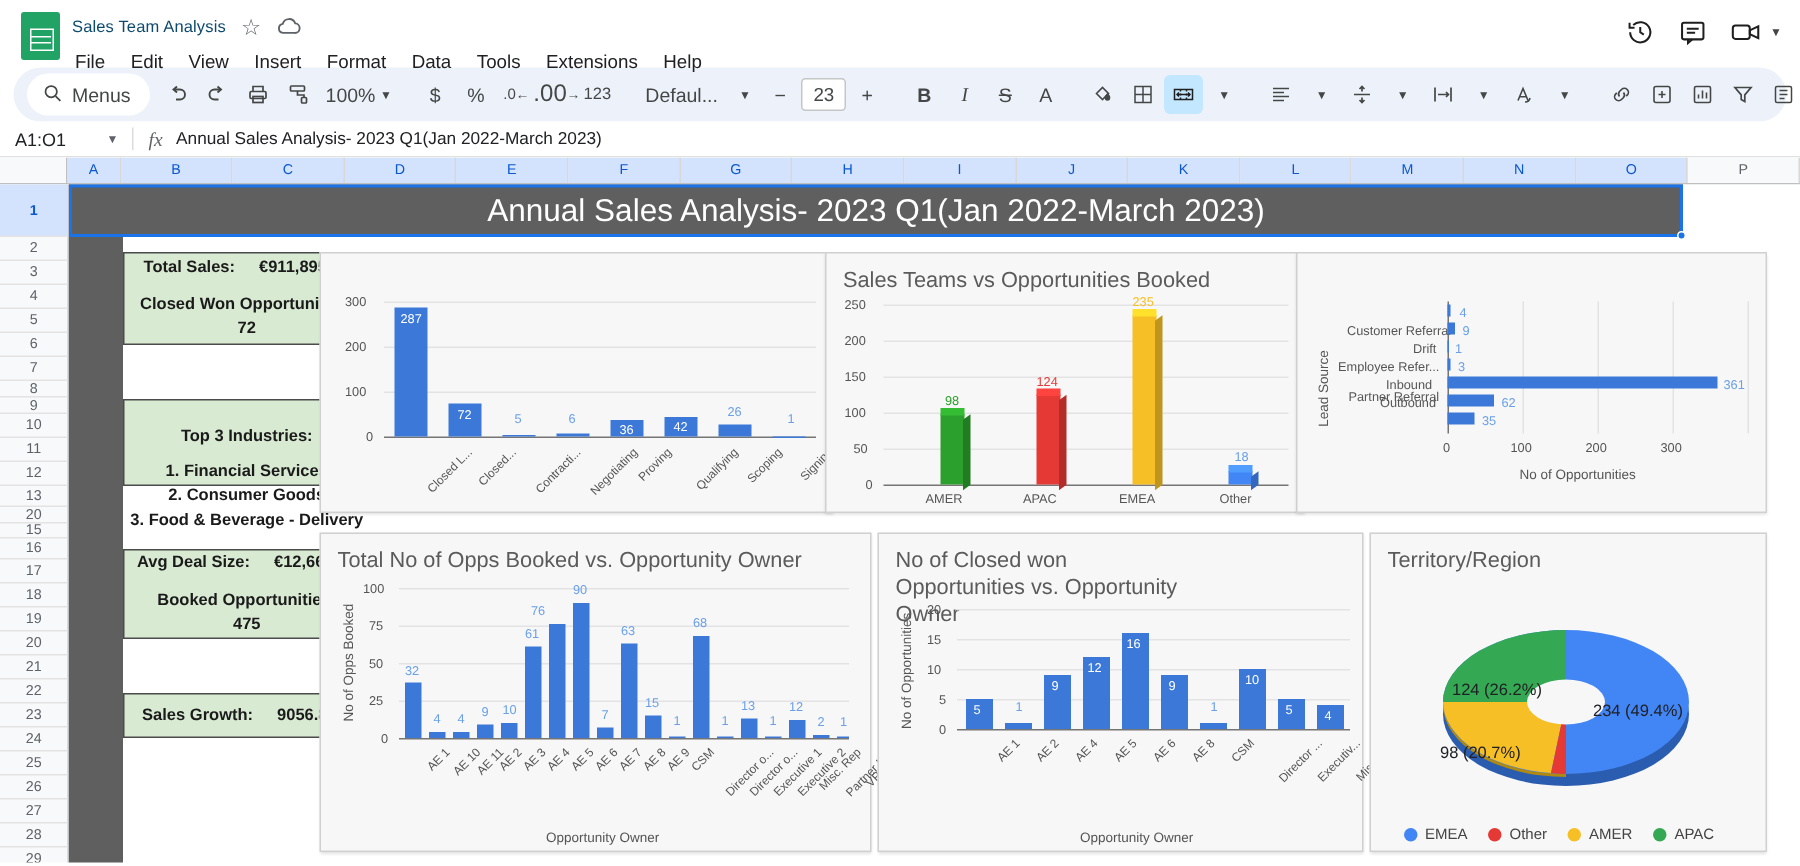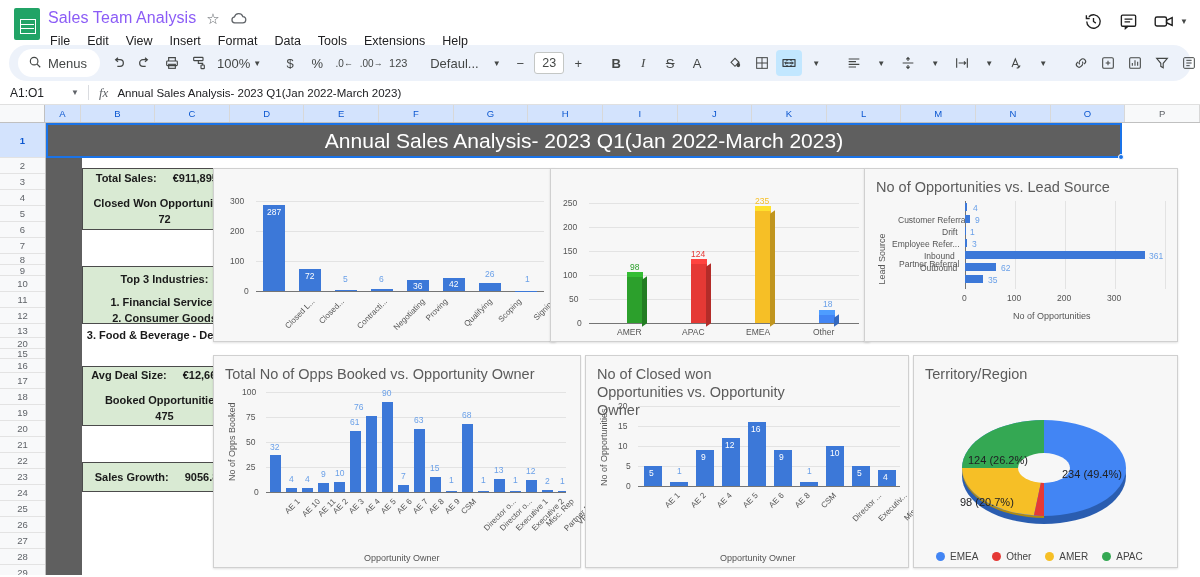--- a/index.html
+++ b/index.html
@@ -17,21 +17,21 @@
     content:""; position:absolute; left:6px; top:11px; width:14px; height:13px;
     border:1.6px solid #fff;
   }
   .doc-logo .sheet::before{
     content:""; position:absolute; left:6px; top:15.5px; width:14px; height:1.6px; background:#fff;
     box-shadow: 0 4px 0 0 #fff;
     z-index:2;
   }
   .titlewrap { display:flex; flex-direction:column; }
   .titlerow { display:flex; align-items:center; gap:10px; height:24px; }
-  .doctitle { font-size:16px; color:#8b5cf6; letter-spacing:.1px; }
+  .doctitle { font-size:11px; color:#0c4a6e; letter-spacing:.1px; }
   .star-icon, .cloud-icon { color:#5f6368; font-size:15px; cursor:pointer; line-height:1; }
   .menurow { display:flex; gap:13px; margin-top:3px; }
   .menurow span { font-size:12.5px; color:#202124; padding:1px 2px; cursor:pointer; }
   .appbar-right { margin-left:auto; display:flex; align-items:center; gap:16px; padding-top:6px; }
   .hicon { color:#1f1f1f; font-size:17px; cursor:pointer; display:flex; align-items:center; }
   .share-btn {
     display:flex; align-items:center; gap:7px; background:#c2e7ff; color:#001d35;
     border-radius:18px; padding:8px 18px; font-size:13.5px; cursor:pointer;
   }
 
@@ -216,21 +216,21 @@
       <i>$</i>
     </div>
   <div class="tb">
       <i>%</i>
     </div>
   <div class="tb">
       <i style="font-size:10px">.0</i>
       <span style="font-size:9px">←</span>
     </div>
   <div class="tb">
-      <i style="font-size:10px">.00</i>
+      <i style="font-size:16px">.00</i>
       <span style="font-size:9px">→</span>
     </div>
   <div class="tb">
       <i style="font-size:11px">123</i>
     </div>
   <div class="divider"></div>
   <div class="fontsel">
     <span>Defaul...</span>
     <span class="caret">▼</span>
   </div>
@@ -422,21 +422,21 @@
       <div class="kpi" style="left:36px; top:45px; width:165px; height:62px;">
         <div class="line">
             <span>Total Sales:</span>
             <span>€911,895.92</span>
           </div>
         <div style="height:8px"></div>
         <div>Closed Won Opportunities:</div>
         <div>72</div>
       </div>
 
-      <div class="kpi" style="left:36px; top:143px; width:165px; height:58px; justify-content:flex-start; padding-top:4px;">
+      <div class="kpi" style="left:36px; top:143px; width:165px; height:58px; justify-content:flex-start; padding-top:16px;">
         <div>Top 3 Industries:</div>
         <div class="sep"></div>
         <div>1. Financial Services</div>
         <div>2. Consumer Goods</div>
         <div>3. Food &amp; Beverage - Delivery</div>
       </div>
 
       <div class="kpi" style="left:36px; top:243px; width:165px; height:60px;">
         <div class="line">
             <span>Avg Deal Size:</span>
@@ -495,20 +495,21 @@
           <div class="tick-rot" style="left:130px; top:128px;">Contracti...</div>
           <div class="tick-rot" style="left:166px; top:128px;">Negotiating</div>
           <div class="tick-rot" style="left:202px; top:128px;">Proving</div>
           <div class="tick-rot" style="left:238px; top:128px;">Qualifying</div>
           <div class="tick-rot" style="left:274px; top:128px;">Scoping</div>
           <div class="tick-rot" style="left:310px; top:128px;">Signing</div>
         </div>
       </div>
 
       <div class="chart" style="left:504px; top:45px; width:320px; height:174px;">
+        <div class="ct">Sales Teams vs Opportunities Booked</div>
         <div class="plot" style="left:0; top:0; width:100%; height:100%;">
 
           <div class="ax-label" style="left:12px; top:29px;">250</div>
           <div class="gl" style="left:38px; top:34px; width:270px;"></div>
           <div class="ax-label" style="left:12px; top:53px;">200</div>
           <div class="gl" style="left:38px; top:58px; width:270px;"></div>
           <div class="ax-label" style="left:12px; top:77px;">150</div>
           <div class="gl" style="left:38px; top:82px; width:270px;"></div>
           <div class="ax-label" style="left:12px; top:101px;">100</div>
           <div class="gl" style="left:38px; top:106px; width:270px;"></div>
@@ -546,21 +547,20 @@
           <div class="bar-out" style="left:272px; top:130px;">18</div>
 
           <div class="ax-label" style="left:66px;  top:158px;">AMER</div>
           <div class="ax-label" style="left:131px; top:158px;">APAC</div>
           <div class="ax-label" style="left:195px; top:158px;">EMEA</div>
           <div class="ax-label" style="left:262px; top:158px;">Other</div>
         </div>
       </div>
 
       <div class="chart" style="left:818px; top:45px; width:314px; height:174px;">
-        <div class="ct">No of Opportunities vs. Lead Source</div>
         <div class="plot" style="left:0; top:0; width:100%; height:100%;">
 
           <div class="v-axis-title" style="left:-13px; top:85px; width:60px; text-align:center;">Lead Source</div>
 
           <div class="glv" style="left:150px; top:32px; height:88px;"></div>
           <div class="glv" style="left:200px; top:32px; height:88px;"></div>
           <div class="glv" style="left:250px; top:32px; height:88px;"></div>
           <div class="glv" style="left:300px; top:32px; height:88px;"></div>
           <div class="axis-line" style="left:100px; top:32px; width:1.4px; height:88px;"></div>
 

